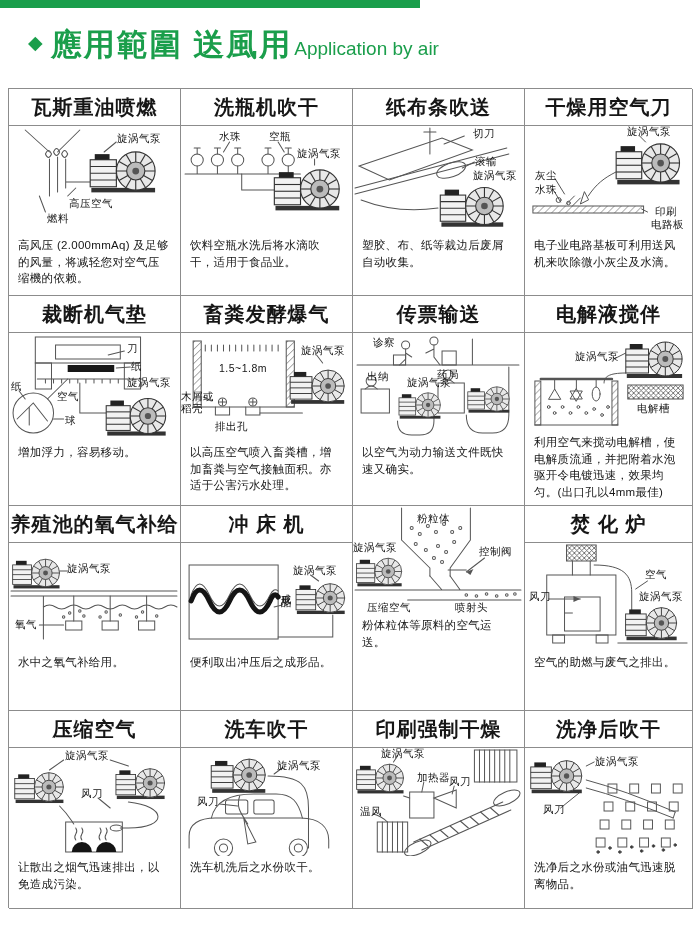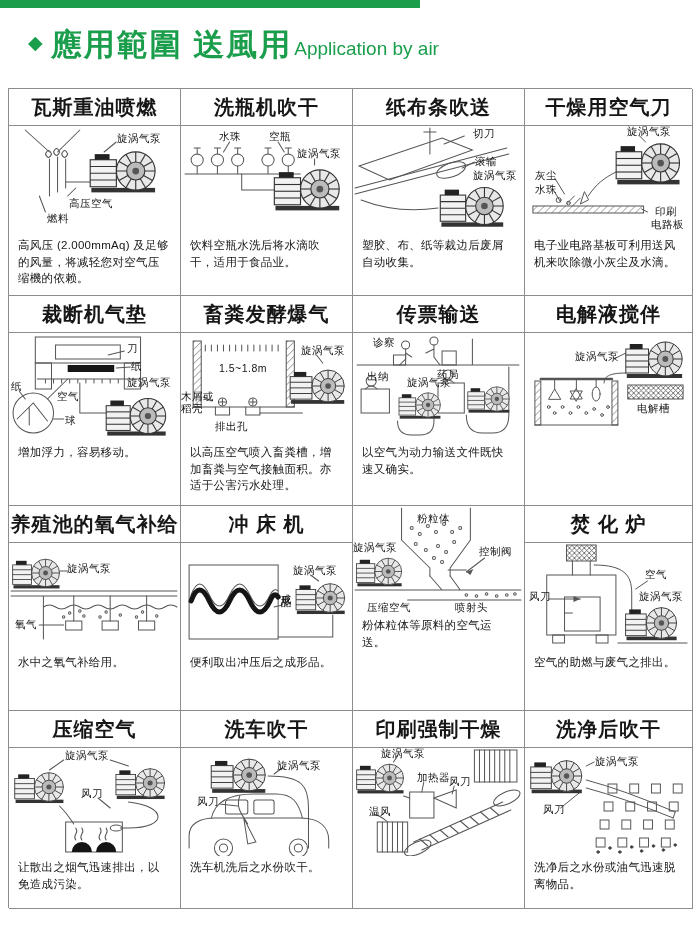--- a/index.html
+++ b/index.html
@@ -293,20 +293,21 @@
             <circle cx="84" cy="74" r="1.4"></circle>
           <path d="M102,40 C84,40 80,44 80,50"></path>
           <rect x="104" y="52" width="56" height="14" fill="url(#xhatch)"></rect>
           <path d="M90,26 L102,20"></path>
         </g>
         <use href="#blower" x="100" y="4" width="64" height="44"></use>
       </svg>
       <span class="lbl" style="left:50px;top:18px">旋涡气泵</span>
       <span class="lbl" style="left:112px;top:70px">电解槽</span>
     </div>
+    <div class="caption">利用空气来搅动电解槽，使电解质流通，并把附着水泡驱开令电镀迅速，效果均匀。(出口孔以4mm最佳)</div>
   </div>
 
   <div class="cell">
     <div class="cell-title">养殖池的氧气补给</div>
     <div class="diagram">
       <svg viewBox="0 0 169 108" preserveAspectRatio="none">
         <g class="sk">
           <path d="M2,48 H166 M2,53 H166 M34,53 V96"></path>
           <path d="M34,64 q6,-4 12,0 q6,4 12,0 q6,-4 12,0 q6,4 12,0 q6,-4 12,0 q6,4 12,0 q6,-4 12,0 q6,4 12,0 q6,-4 12,0 q6,4 12,0 q6,-4 12,0"></path>
           <path d="M64,53 V78 M100,53 V78 M136,53 V78"></path>
@@ -482,21 +483,21 @@
           <path d="M125,2 V34 M130,2 V34 M135,2 V34 M140,2 V34 M145,2 V34 M150,2 V34 M155,2 V34"></path>
           <rect x="24" y="74" width="30" height="30"></rect>
           <path d="M29,74 V104 M34,74 V104 M39,74 V104 M44,74 V104 M49,74 V104"></path>
           <path d="M44,8 L40,14 M70,34 L68,44 M100,38 L98,46 M20,66 q8,2 14,8"></path>
         </g>
         <use href="#blower" x="2" y="12" width="52" height="36"></use>
       </svg>
       <span class="lbl" style="left:28px;top:0px">旋涡气泵</span>
       <span class="lbl" style="left:64px;top:24px">加热器</span>
       <span class="lbl" style="left:96px;top:28px">风刀</span>
-      <span class="lbl" style="left:16px;top:58px">温风</span>
+      <span class="lbl" style="left:7px;top:58px">温风</span>
     </div>
   </div>
 
   <div class="cell">
     <div class="cell-title">洗净后吹干</div>
     <div class="diagram">
       <svg viewBox="0 0 169 108" preserveAspectRatio="none">
         <g class="sk">
           <path d="M62,32 Q100,42 152,64 M62,40 Q100,50 150,70 M152,64 L150,70"></path>
           <rect x="84" y="36" width="9" height="9"></rect>

